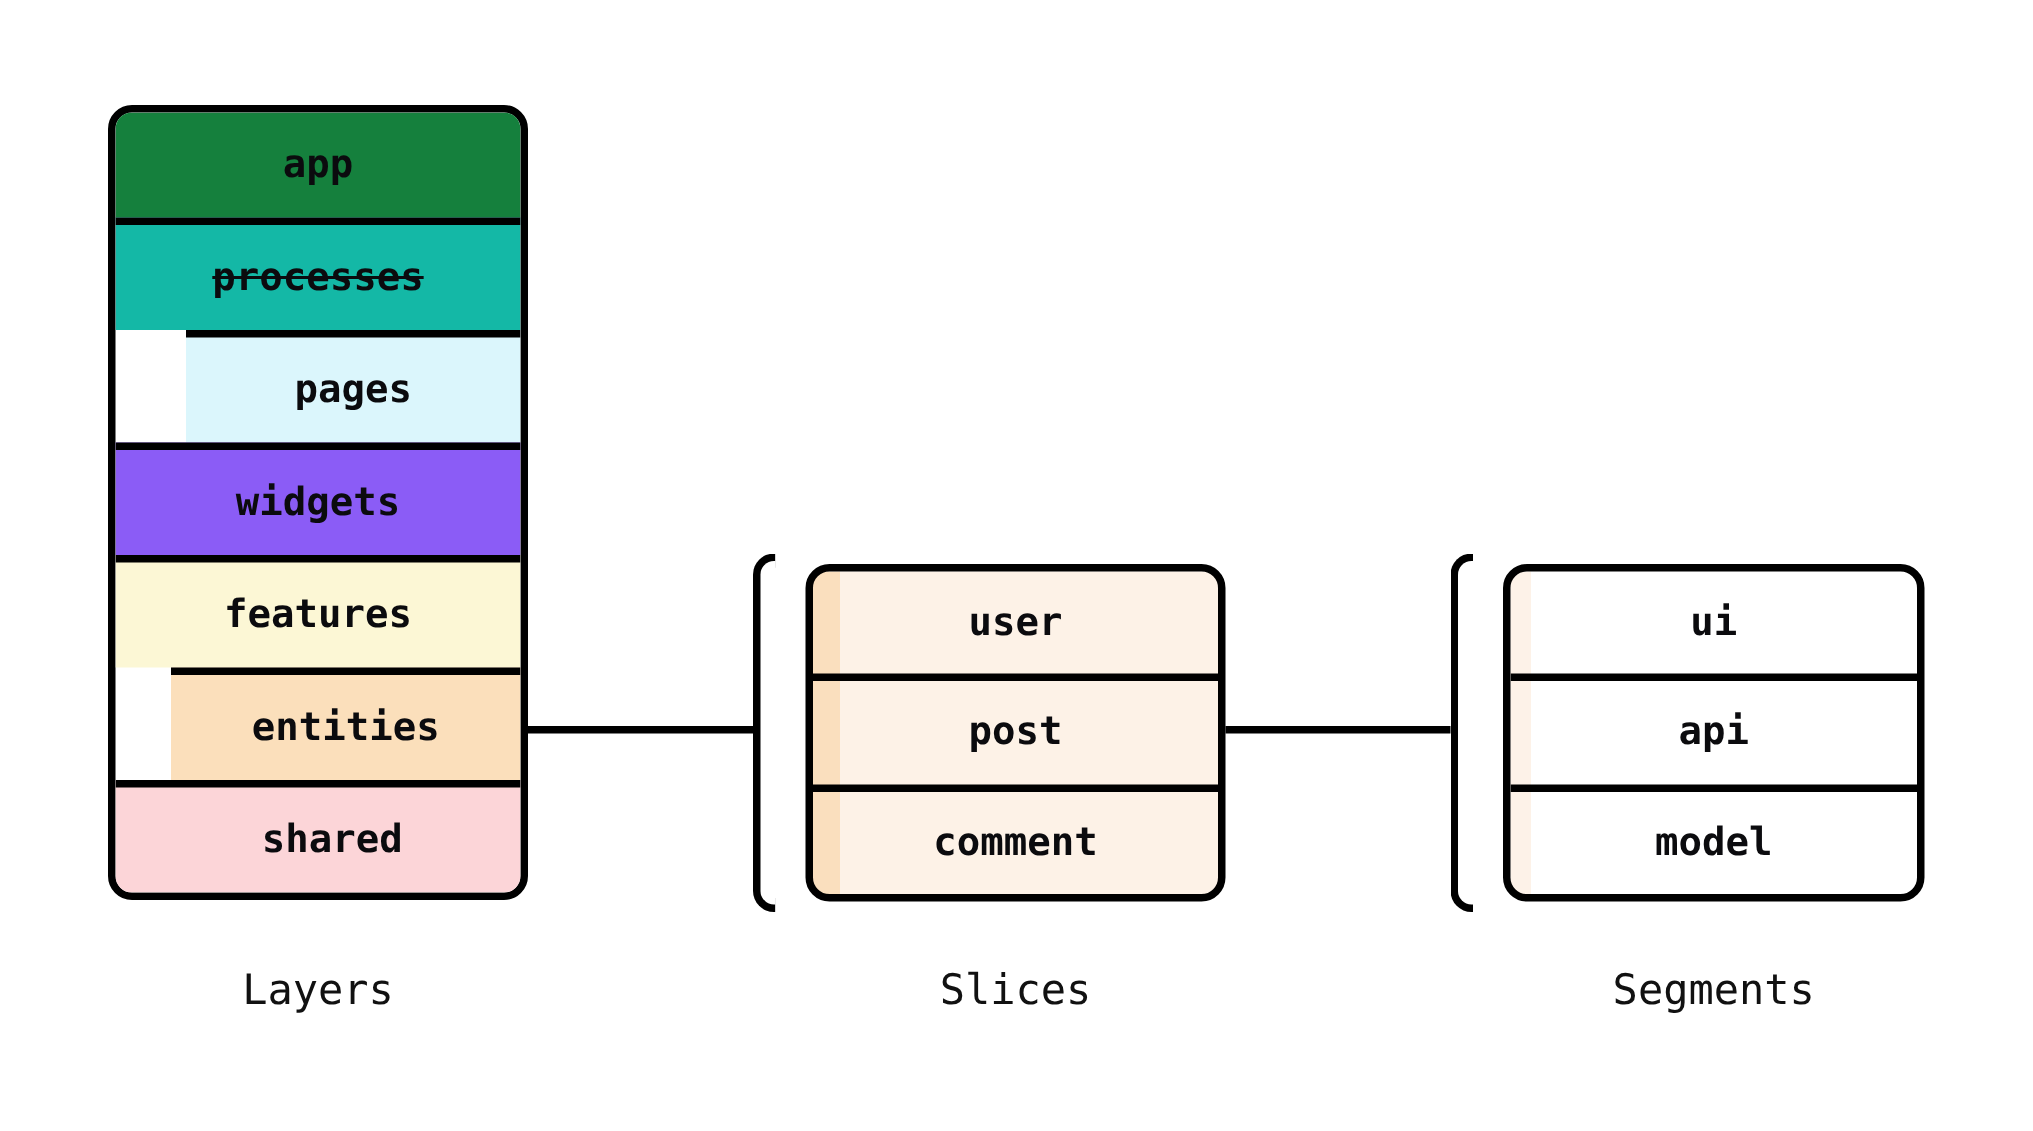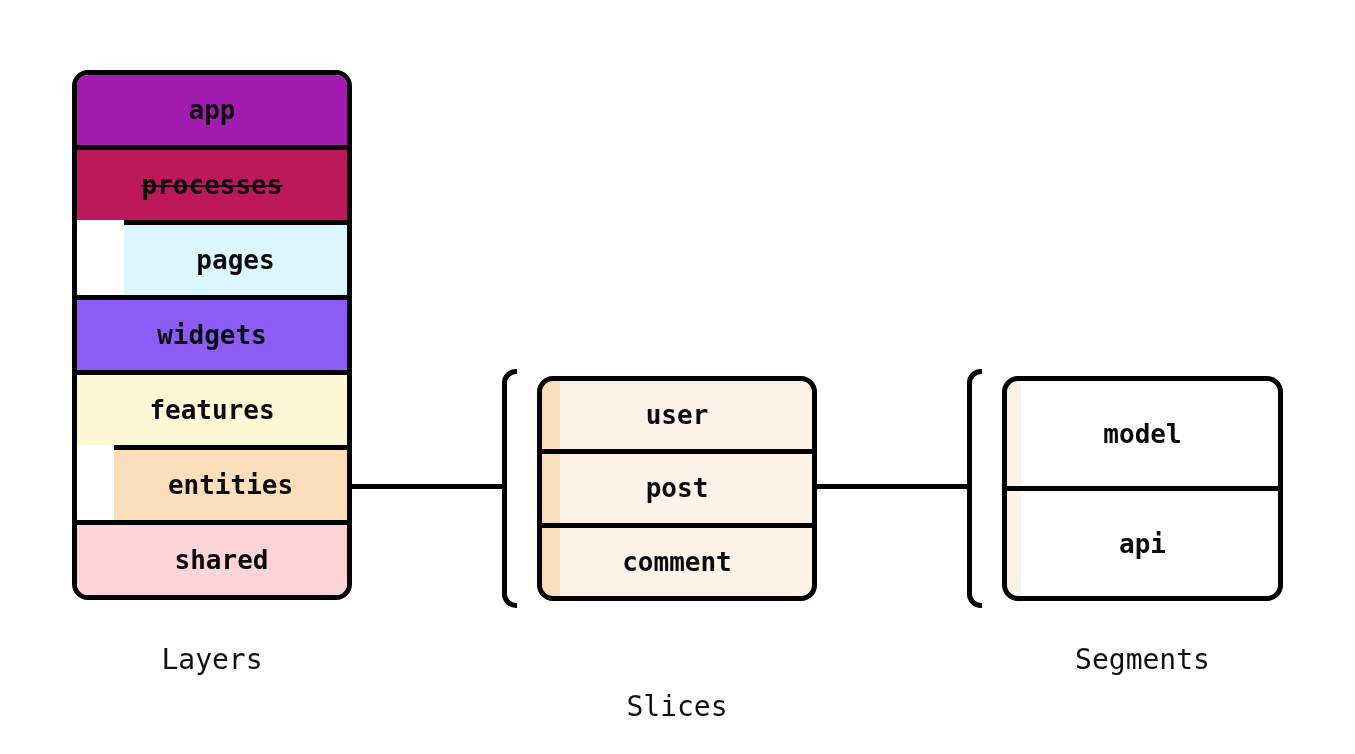--- a/index.html
+++ b/index.html
@@ -31,22 +31,22 @@
     align-items: center;
     justify-content: center;
     font-weight: bold;
     font-size: 26px;
     color: #0b0b0e;
     letter-spacing: 0px;
   }
   .stack .row + .row { border-top: 5px solid #000000; }
 
   #layers-stack { left: 72px; top: 70px; width: 280px; height: 530px; }
-  .c-app       { background: #a21caf; }
-  .c-processes { background: #be185d; }
+  .c-app       { background: #15803d; }
+  .c-processes { background: #14b8a6; }
   .c-pages     { background: #dbf6fc; margin-left: 47px; }
   .c-widgets   { background: #8b5cf6; }
   .c-features  { background: #fcf7d5; }
   .c-entities  { background: #fbdfbb; margin-left: 37px; }
   .c-shared    { background: #fcd5d8; padding-left: 19px; }
 
   #slices-stack {
     left: 537px; top: 376px; width: 280px; height: 225px;
     background: linear-gradient(to right, #fadfbe 0px, #fadfbe 18px, #fdf2e7 18px);
   }
@@ -90,21 +90,21 @@
     position: absolute;
     top: 639px;
     height: 42px;
     line-height: 42px;
     font-size: 28px;
     font-weight: normal;
     color: #111111;
     text-align: center;
   }
   #caption-layers   { left: 72px;   width: 280px; }
-  #caption-slices   { left: 537px;  width: 280px; margin-top: 47px; }
+  #caption-slices   { left: 537px;  width: 280px; }
   #caption-segments { left: 1002px; width: 281px; }
 </style>
 </head>
 <body>
 
 <div class="canvas">
 
   <div class="stack" id="layers-stack">
     <div class="row c-app">
       <span>app</span>
@@ -144,24 +144,27 @@
       <span>comment</span>
     </div>
   </div>
 
   <div class="connector" id="connector-slices-segments"></div>
 
   <div class="bracket" id="segments-bracket"></div>
 
   <div class="stack" id="segments-stack">
     <div class="row">
-      <span>model</span>
+      <span>ui</span>
     </div>
     <div class="row">
       <span>api</span>
+    </div>
+    <div class="row">
+      <span>model</span>
     </div>
   </div>
 
   <div class="caption" id="caption-layers">Layers</div>
   <div class="caption" id="caption-slices">Slices</div>
   <div class="caption" id="caption-segments">Segments</div>
 
 </div>
 
 </body></html>

